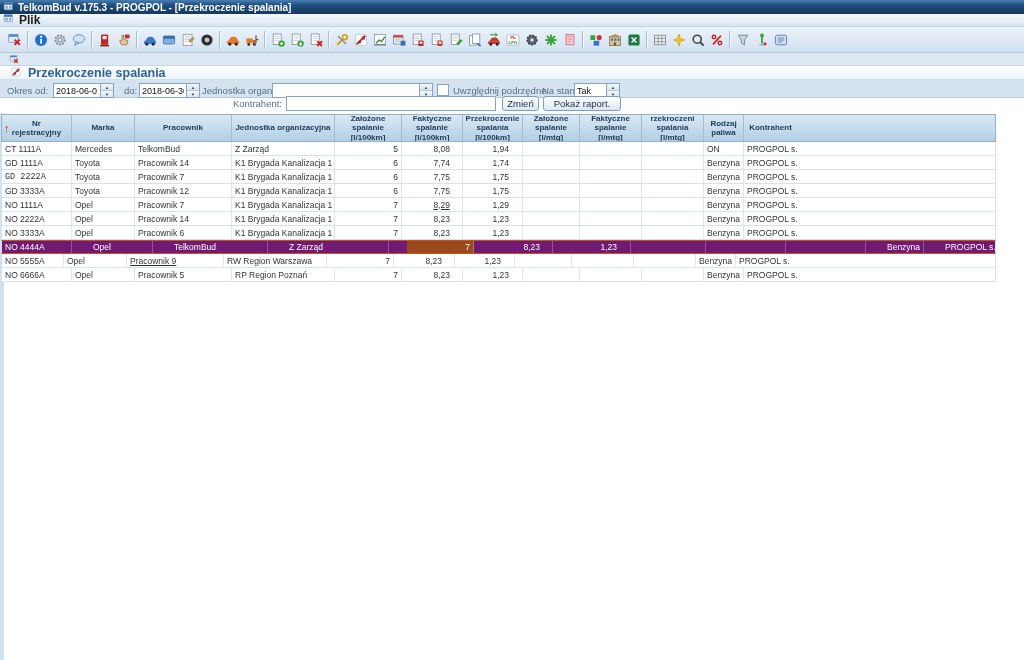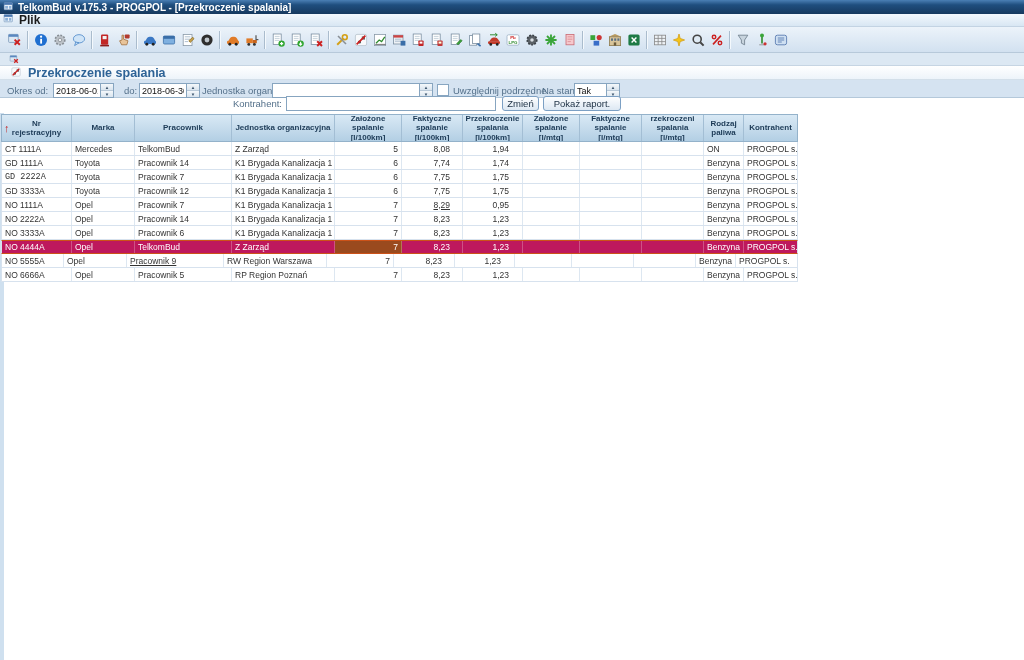--- a/index.html
+++ b/index.html
@@ -523,21 +523,21 @@
         <div class="td" style="width: 40px;">Benzyna</div>
         <div class="td" style="width: 53px;">PROGPOL s.c</div>
       </div>
       <div class="trow">
         <div class="td" style="width: 70px;">NO 1111A</div>
         <div class="td" style="width: 63px;">Opel</div>
         <div class="td" style="width: 97px;">Pracownik 7</div>
         <div class="td" style="width: 103px;">K1 Brygada Kanalizacja 1</div>
         <div class="td r" style="width: 67px; padding-right: 3px;">7</div>
         <div class="td r" style="width: 61px; padding-right: 12px; text-decoration: underline;">8,29</div>
-        <div class="td r" style="width: 60px; padding-right: 13px;">0,95</div>
+        <div class="td r" style="width: 60px; padding-right: 13px;">1,29</div>
         <div class="td r" style="width: 57px; padding-right: 4px;"></div>
         <div class="td r" style="width: 62px; padding-right: 4px;"></div>
         <div class="td r" style="width: 62px; padding-right: 4px;"></div>
         <div class="td" style="width: 40px;">Benzyna</div>
         <div class="td" style="width: 53px;">PROGPOL s.c</div>
       </div>
       <div class="trow">
         <div class="td" style="width: 70px;">NO 2222A</div>
         <div class="td" style="width: 63px;">Opel</div>
         <div class="td" style="width: 97px;">Pracownik 14</div>
@@ -558,21 +558,21 @@
         <div class="td" style="width: 103px;">K1 Brygada Kanalizacja 1</div>
         <div class="td r" style="width: 67px; padding-right: 3px;">7</div>
         <div class="td r" style="width: 61px; padding-right: 12px;">8,23</div>
         <div class="td r" style="width: 60px; padding-right: 13px;">1,23</div>
         <div class="td r" style="width: 57px; padding-right: 4px;"></div>
         <div class="td r" style="width: 62px; padding-right: 4px;"></div>
         <div class="td r" style="width: 62px; padding-right: 4px;"></div>
         <div class="td" style="width: 40px;">Benzyna</div>
         <div class="td" style="width: 53px;">PROGPOL s.c</div>
       </div>
-      <div class="trow sel" style="background: #be185d; border-top: 1px solid rgb(204, 82, 24); border-bottom-color: rgb(204, 82, 24);">
+      <div class="trow sel" style="background: #701a75; border-top: 1px solid rgb(204, 82, 24); border-bottom-color: rgb(204, 82, 24); gap: 18px;">
         <div class="td" style="width: 70px;">NO 4444A</div>
         <div class="td" style="width: 63px;">Opel</div>
         <div class="td" style="width: 97px;">TelkomBud</div>
         <div class="td" style="width: 103px;">Z Zarząd</div>
         <div class="td r" style="width: 67px; padding-right: 3px; background: rgb(154, 74, 30);">7</div>
         <div class="td r" style="width: 61px; padding-right: 12px;">8,23</div>
         <div class="td r" style="width: 60px; padding-right: 13px;">1,23</div>
         <div class="td r" style="width: 57px; padding-right: 4px;"></div>
         <div class="td r" style="width: 62px; padding-right: 4px;"></div>
         <div class="td r" style="width: 62px; padding-right: 4px;"></div>

